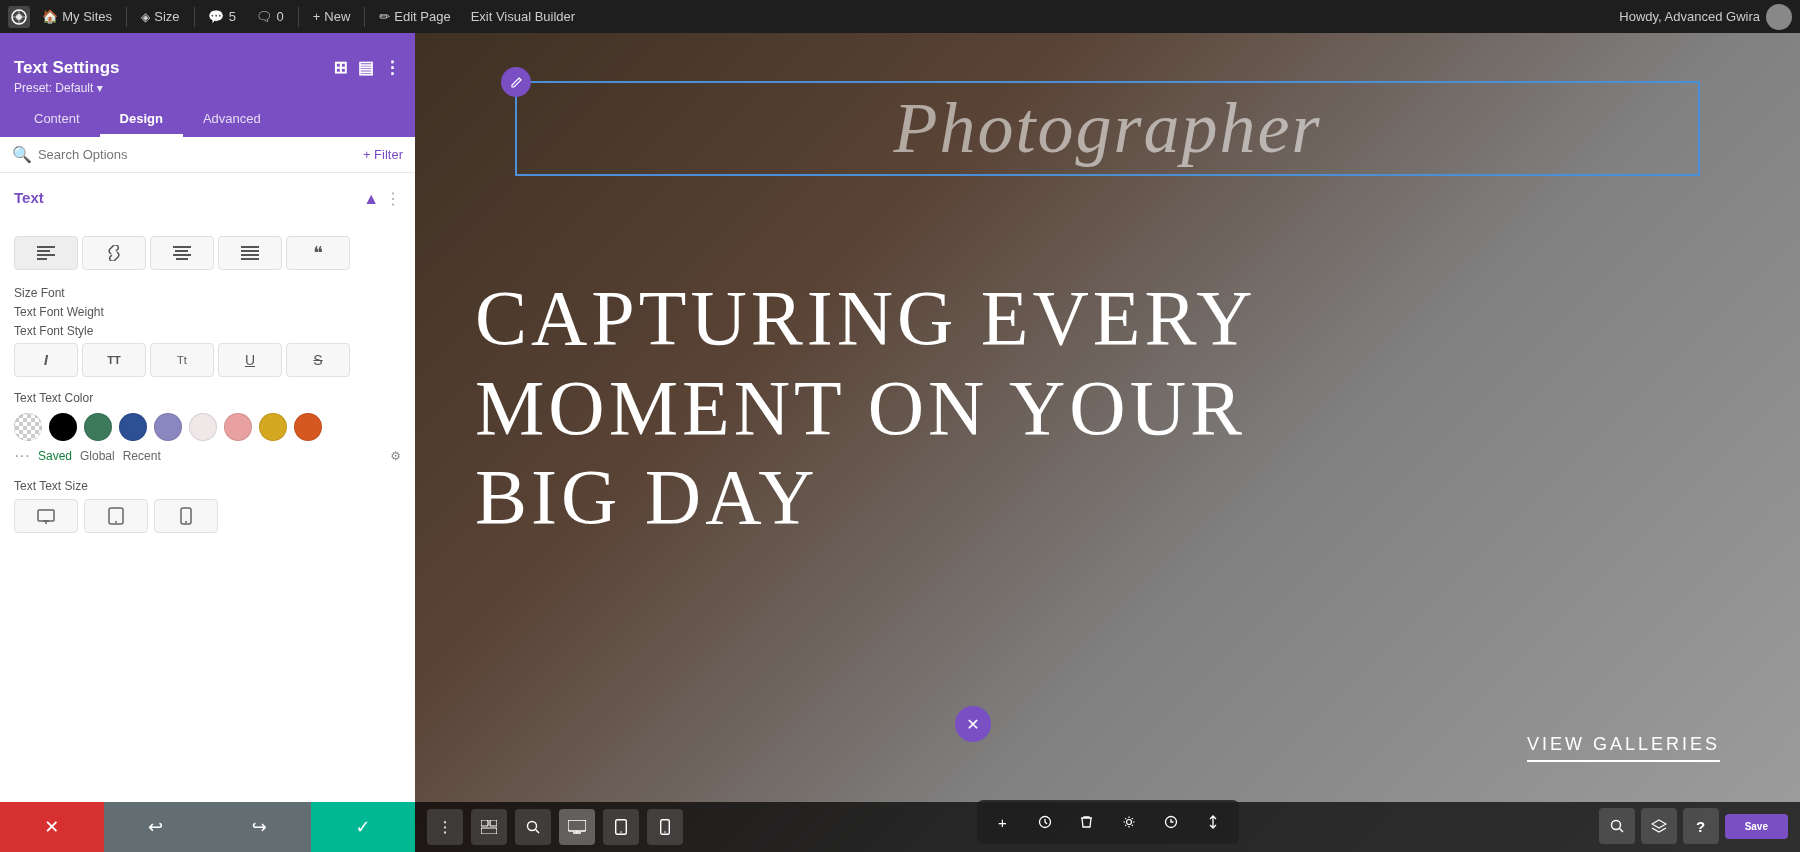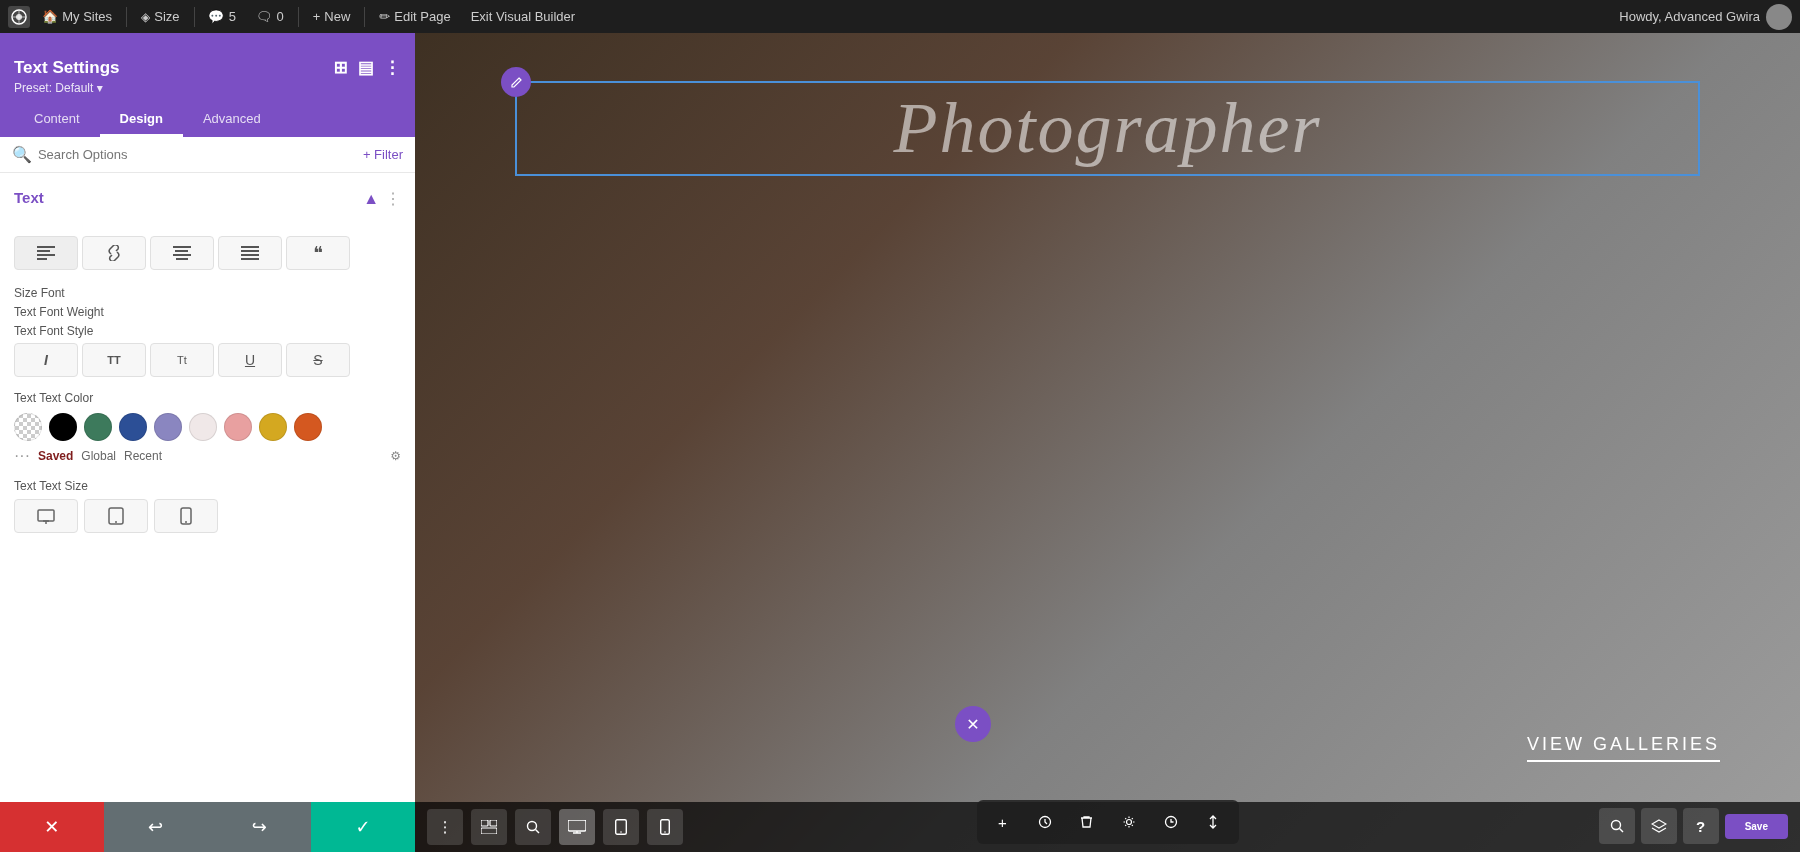--- a/index.html
+++ b/index.html
@@ -198,21 +198,21 @@
     }
     .color-saved-row {
       display: flex;
       gap: 8px;
       align-items: center;
       font-size: 12px;
       color: #666;
       margin-top: 6px;
     }
     .color-saved-row span { cursor: pointer; }
-    .color-saved-row span.active { color: #7f1d1d; font-weight: 700; }
+    .color-saved-row span.active { color: #15803d; font-weight: 400; }
     .color-gear { margin-left: auto; cursor: pointer; color: #888; }
     .more-dots { color: #999; cursor: pointer; font-size: 16px; }
 
     
     .size-section-label {
       font-size: 12px; color: #555; font-weight: 500; margin-bottom: 6px;
     }
     .size-inputs {
       display: flex; gap: 6px;
     }
@@ -628,20 +628,21 @@
 
       <div class="selected-box">
         <div class="selected-box-edit-btn">
           <svg width="13" height="13" viewBox="0 0 13 13" fill="none">
             <path d="M9 2L11 4L4 11H2V9L9 2Z" stroke="#fff" stroke-width="1.2" fill="none"></path>
           </svg>
         </div>
         <div class="photographer-text">Photographer</div>
       </div>
 
+      <div class="main-headline">CAPTURING EVERY MOMENT ON YOUR BIG DAY</div>
 
       <div class="view-galleries-btn">VIEW GALLERIES</div>
 
       <div class="canvas-close-btn">
         <span>✕</span>
       </div>
 
     </div>
 
     <div class="bottom-toolbar">

